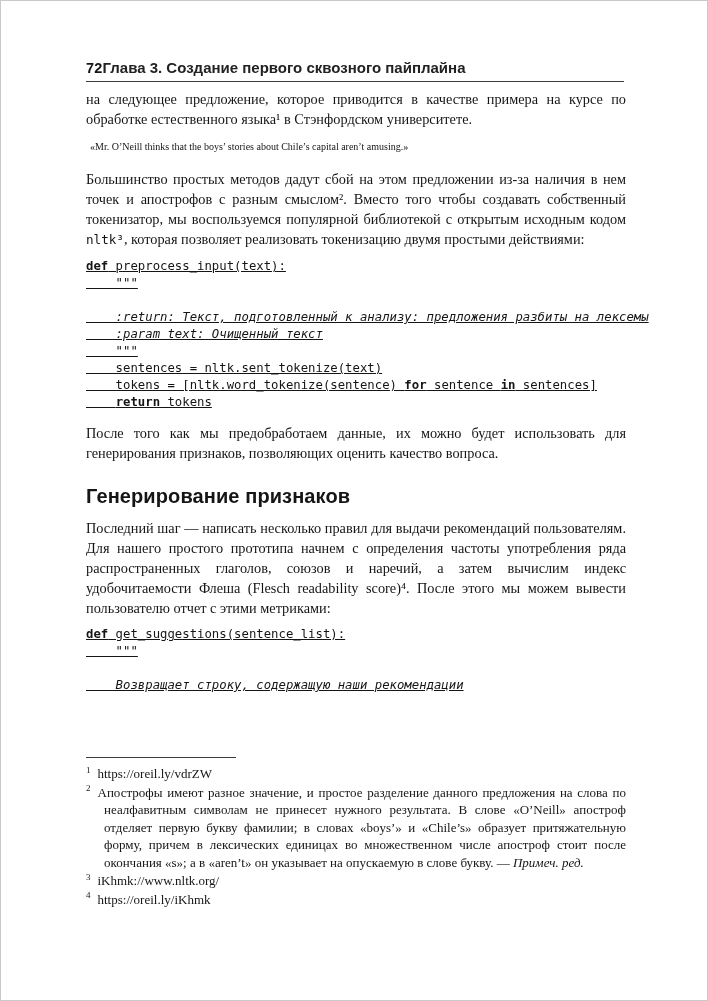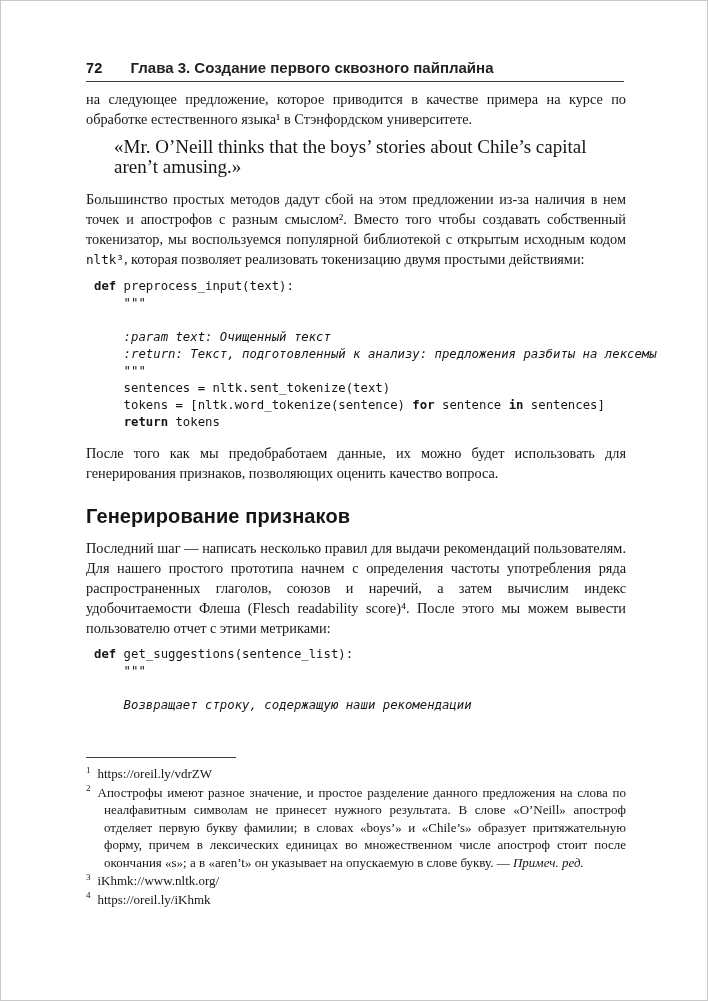--- a/index.html
+++ b/index.html
@@ -12,46 +12,47 @@
   .page {
     position: relative;
     width: 708px; height: 1001px;
     background: #ffffff;
     border: 1px solid #c9c9c9;
     overflow: hidden;
   }
   
   .page-header {
     position: absolute; top: 58px; left: 85px; right: 83px;
-    display: flex; align-items: baseline; gap: 28px;
+    display: flex; align-items: baseline; gap: 0;
     font-family: "Liberation Sans", sans-serif;
   }
   .page-num { font-size: 14.5px; font-weight: bold; letter-spacing: .2px; }
   .chapter-title { font-size: 15px; font-weight: bold; color: #222; }
   .header-rule {
     position: absolute; top: 80px; left: 85px; right: 83px;
     border: 0; border-top: 1px solid #3c3c3c; height: 0;
   }
   
   .content {
     position: absolute; top: 88px; left: 85px; width: 540px;
   }
   p.body {
     font-size: 14.3px; line-height: 20px;
     text-align: justify;
     margin-bottom: 8px;
   }
   .quote {
-    font-size: 19px; line-height: 20px;
-    margin: 6px 0 12px 28px;
+    font-size: 10px; line-height: 20px;
+    margin: 6px 0 12px 4px;
   }
   .code {
     font-family: "DejaVu Sans Mono", "Liberation Mono", monospace;
     font-size: 12.3px;
-    margin: 4px 0 12px 8px;
+    margin: 4px 0 12px 0;
+    text-decoration: underline;
   }
   .cl { white-space: pre; line-height: 17px; min-height: 17px; }
   .kw { font-weight: bold; }
   .doc { font-style: italic; }
   .inline-code {
     font-family: "DejaVu Sans Mono", "Liberation Mono", monospace;
     font-size: 12.6px;
   }
   h2.section-heading {
     font-family: "Liberation Sans", sans-serif;
@@ -95,22 +96,22 @@
     <p class="body">на следующее предложение, которое приводится в качестве примера на курсе по обработке естественного языка¹ в Стэнфордском университете.</p>
 
     <p class="quote">«Mr. O’Neill thinks that the boys’ stories about Chile’s capital aren’t amusing.»</p>
 
     <p class="body"><span>Большинство простых методов дадут сбой на этом предложении из-за наличия в нем точек и апострофов с разным смыслом². Вместо того чтобы создавать собственный токенизатор, мы воспользуемся популярной библиотекой с открытым исходным кодом </span><span class="inline-code">nltk³</span><span>, которая позволяет реализовать токенизацию двумя простыми действиями:</span></p>
 
     <div class="code">
       <div class="cl"><span class="kw">def</span><span> preprocess_input(text):</span></div>
       <div class="cl">    """</div>
       <div class="cl"></div>
+      <div class="cl doc">    :return: Текст, подготовленный к анализу: предложения разбиты на лексемы</div>
       <div class="cl doc">    :param text: Очищенный текст</div>
-      <div class="cl doc">    :return: Текст, подготовленный к анализу: предложения разбиты на лексемы</div>
       <div class="cl">    """</div>
       <div class="cl">    sentences = nltk.sent_tokenize(text)</div>
       <div class="cl"><span>    tokens = [nltk.word_tokenize(sentence) </span><span class="kw">for</span><span> sentence </span><span class="kw">in</span><span> sentences]</span></div>
       <div class="cl"><span>    </span><span class="kw">return</span><span> tokens</span></div>
     </div>
 
     <p class="body">После того как мы предобработаем данные, их можно будет использовать для генерирования признаков, позволяющих оценить качество вопроса.</p>
 
     <h2 class="section-heading">Генерирование признаков</h2>
 

